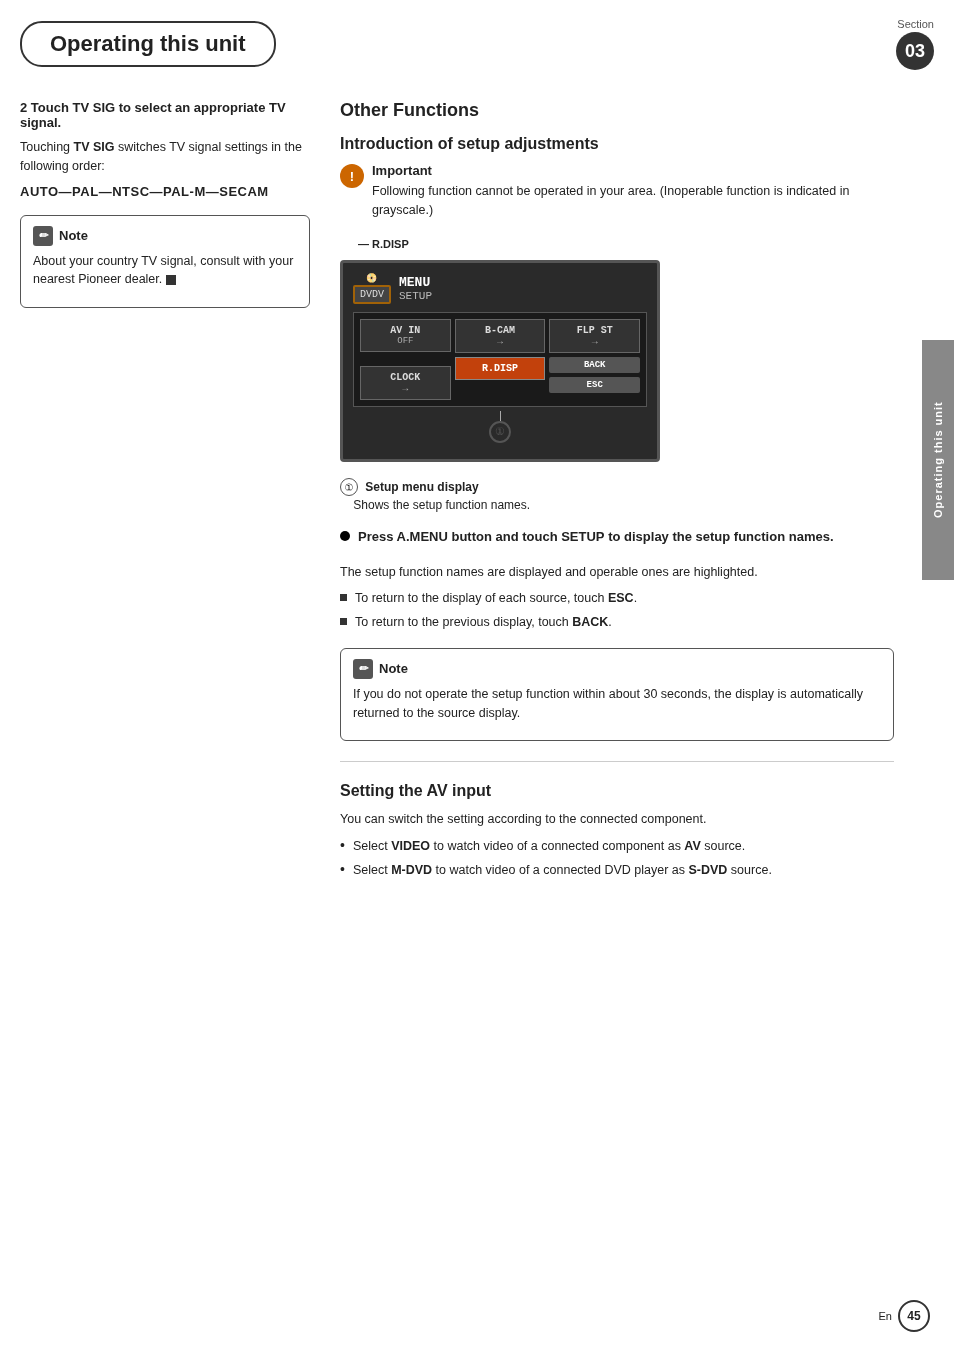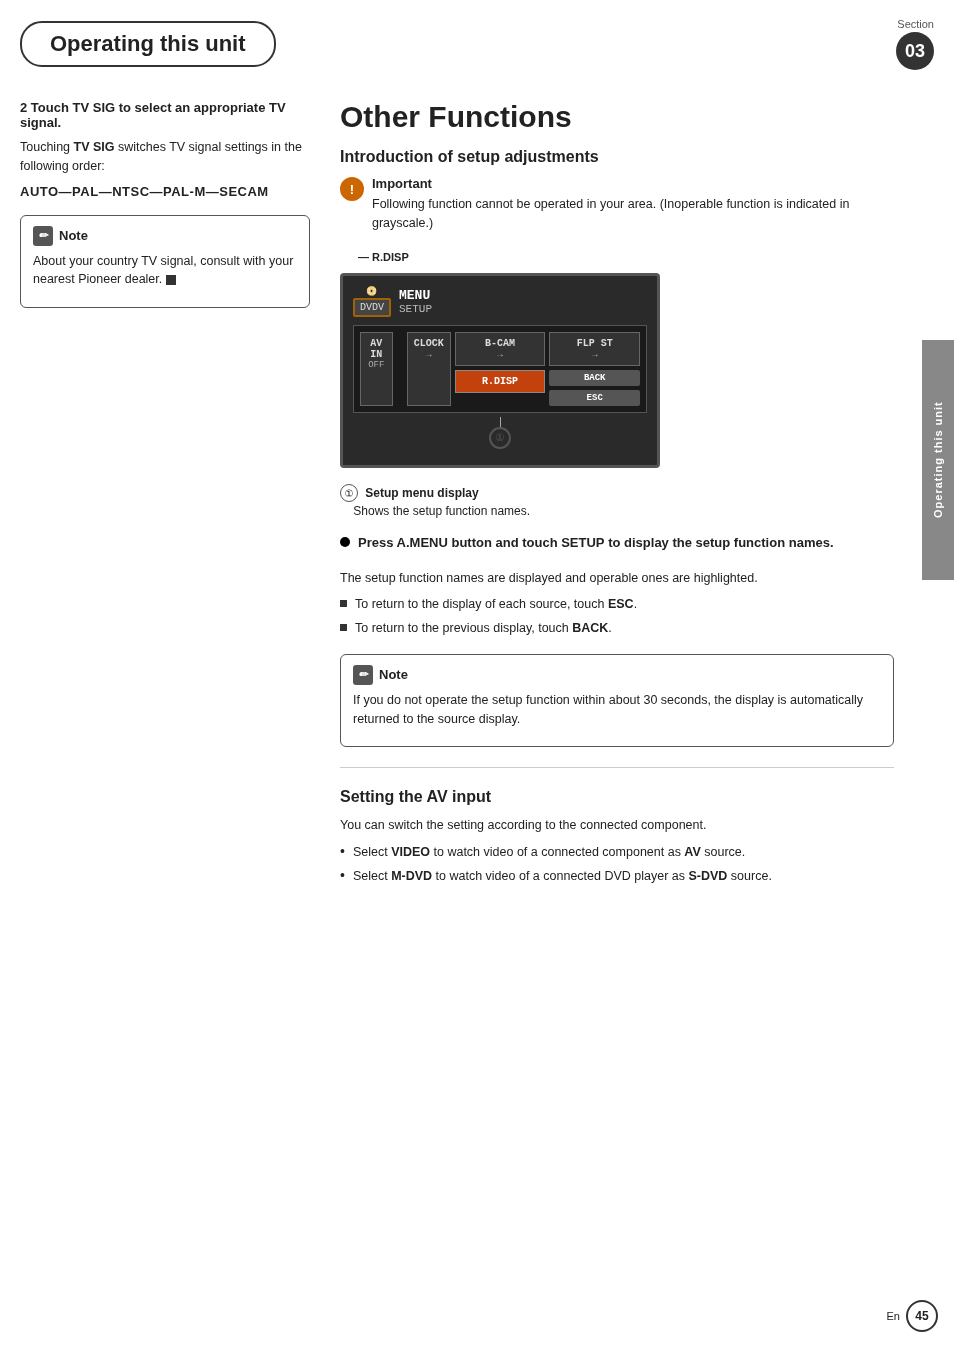--- a/index.html
+++ b/index.html
@@ -74,21 +74,21 @@
       height: 240px;
       display: flex;
       align-items: center;
       justify-content: center;
     }
 
     
     .page-number-area {
       position: absolute;
       bottom: 20px;
-      right: 16px;
+      right: 24px;
       display: flex;
       align-items: center;
       gap: 6px;
       font-size: 11px;
     }
 
     .page-number-circle {
       border: 2px solid #333;
       border-radius: 50%;
       width: 32px;
@@ -166,21 +166,21 @@
       align-items: center;
       justify-content: center;
       color: #fff;
       font-size: 11px;
       font-style: italic;
       font-family: serif;
     }
 
     
     .section-title {
-      font-size: 30px;
+      font-size: 18px;
       font-weight: bold;
       margin-bottom: 14px;
     }
 
     .sub-section-title {
       font-size: 16px;
       font-weight: bold;
       margin-bottom: 10px;
     }
 
@@ -449,21 +449,21 @@
           <span class="dvdv-badge">DVDV</span>
         </div>
         <div>
           <div class="menu-text">MENU</div>
           <div class="setup-text">SETUP</div>
         </div>
       </div>
 
       <div style="background:#1a1a1a; border:1px solid #555; padding:6px; margin-bottom:4px; display:flex; gap:4px;">
 
-        <div style="flex:1; display:flex; flex-direction:row; gap:14px;">
+        <div style="flex:1; display:flex; flex-direction:column; gap:14px;">
           <div class="setup-cell">
             <span class="setup-cell-label">AV IN</span>
             <span class="setup-cell-sub">OFF</span>
           </div>
           <div class="setup-cell">
             <span class="setup-cell-label">CLOCK</span>
             <span class="setup-cell-arrow">→</span>
           </div>
         </div>
         <div style="flex:1; display:flex; flex-direction:column; gap:4px;">

